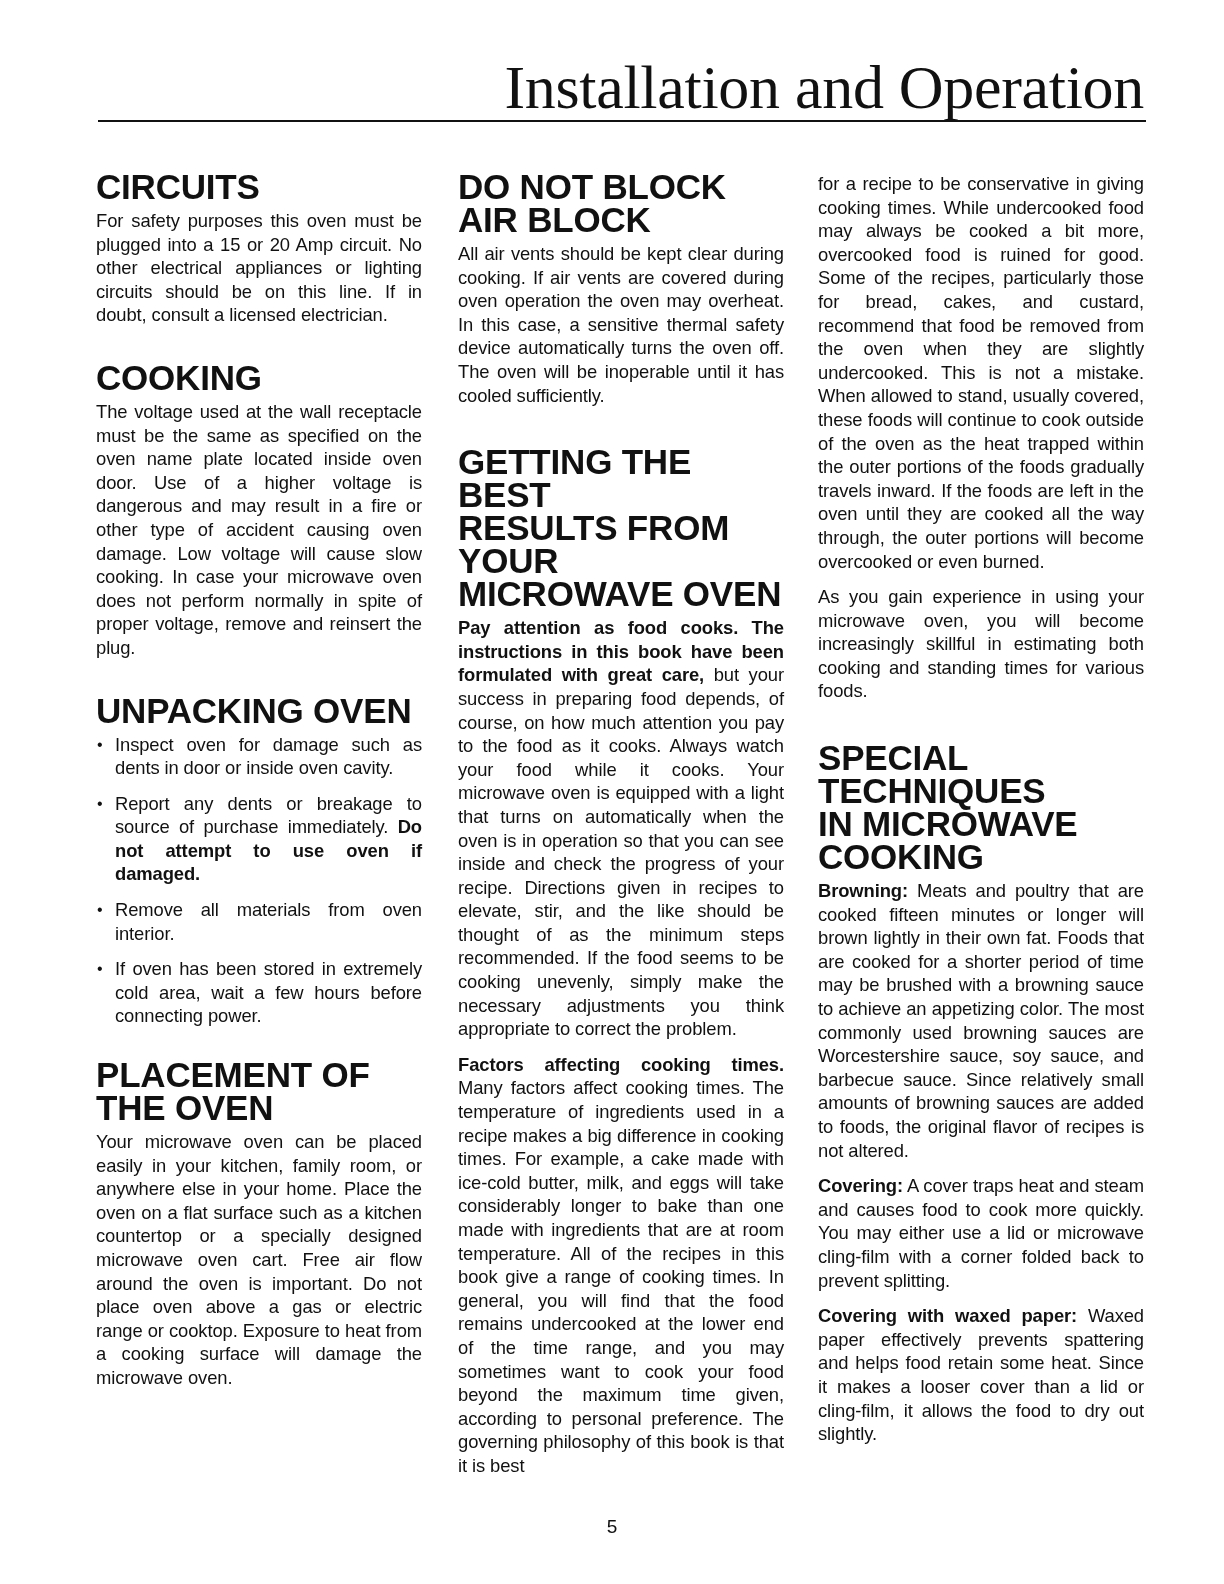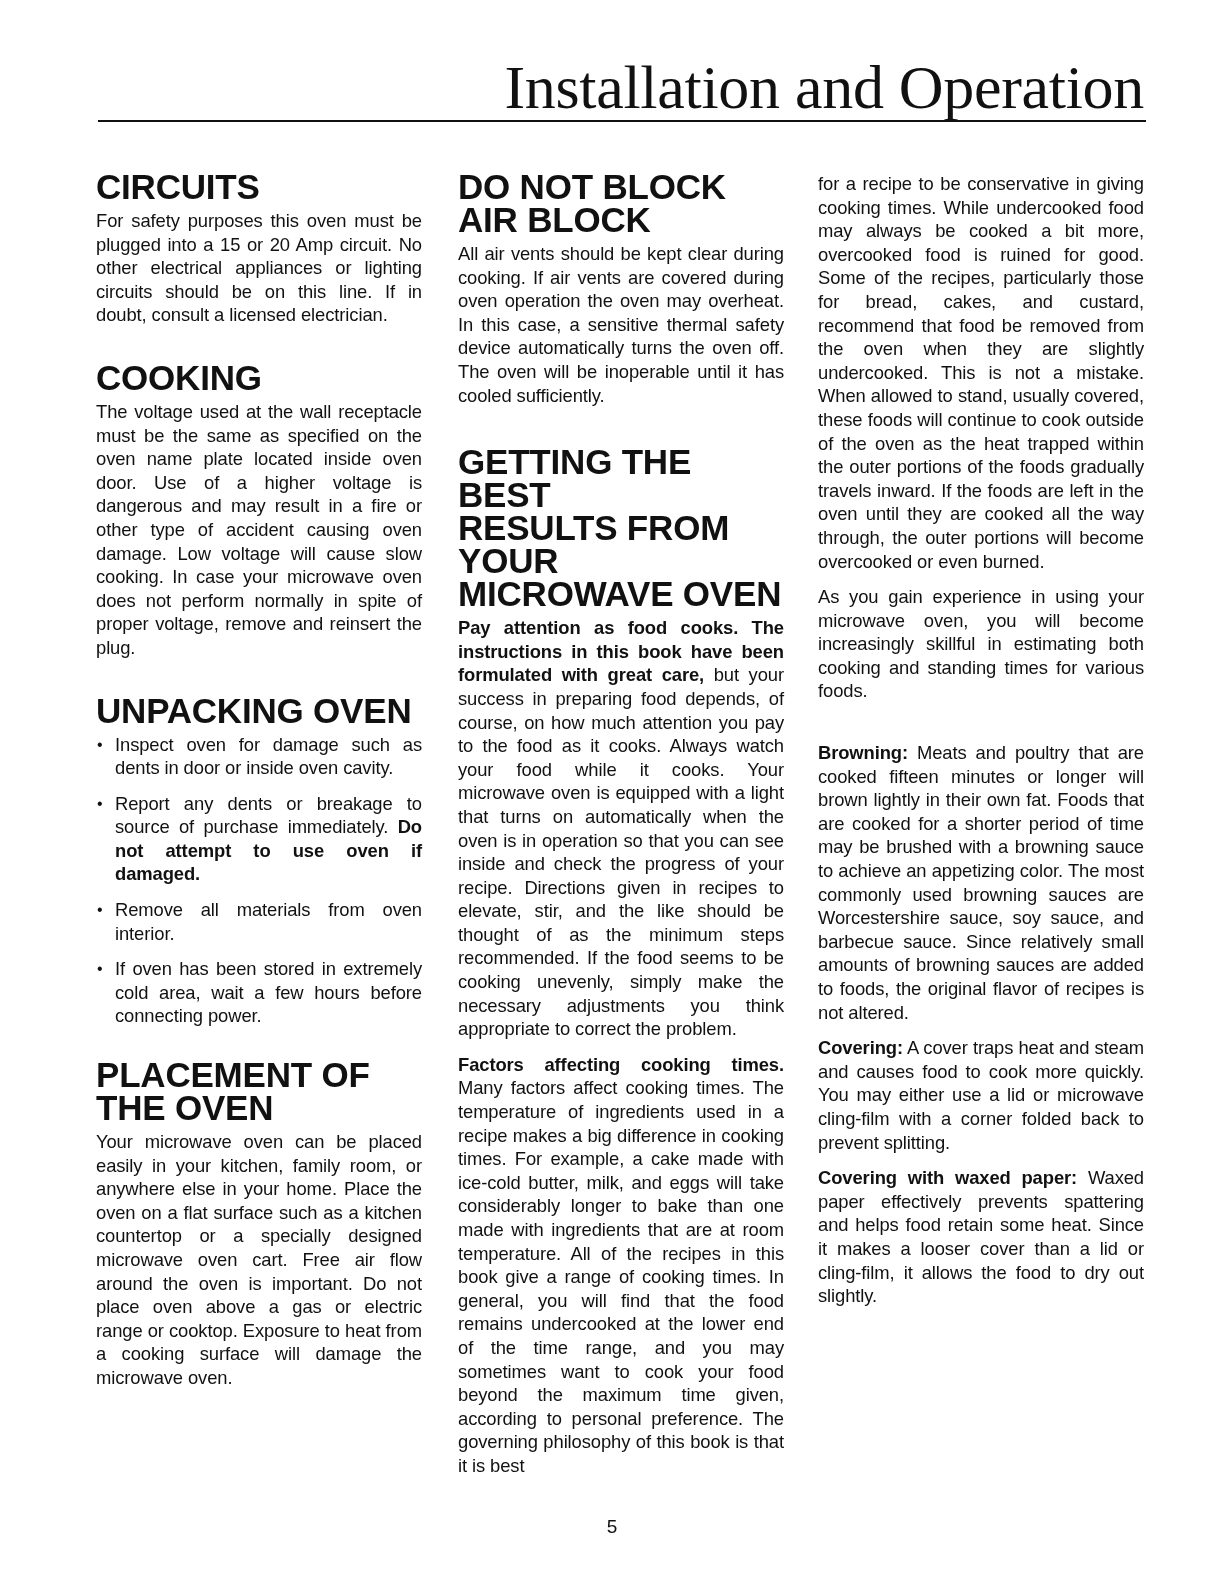--- a/index.html
+++ b/index.html
@@ -170,19 +170,24 @@
   </section>
 </div>
 
 <div class="column col-3">
   <section class="section">
     <p class="body-text">for a recipe to be conservative in giving cooking times. While undercooked food may always be cooked a bit more, overcooked food is ruined for good. Some of the recipes, particularly those for bread, cakes, and custard, recommend that food be removed from the oven when they are slightly undercooked. This is not a mistake. When allowed to stand, usually covered, these foods will continue to cook outside of the oven as the heat trapped within the outer portions of the foods gradually travels inward. If the foods are left in the oven until they are cooked all the way through, the outer portions will become overcooked or even burned.</p>
     <p class="body-text para-gap">As you gain experience in using your microwave oven, you will become increasingly skillful in estimating both cooking and standing times for various foods.</p>
   </section>
 
   <section class="section sec-special">
+    <h2 class="section-heading">
+      <span>SPECIAL TECHNIQUES</span><br>
+      <span>IN MICROWAVE</span><br>
+      <span>COOKING</span>
+    </h2>
     <p class="body-text"><span class="lead">Browning:</span><span> Meats and poultry that are cooked fifteen minutes or longer will brown lightly in their own fat. Foods that are cooked for a shorter period of time may be brushed with a browning sauce to achieve an appetizing color. The most commonly used browning sauces are Worcestershire sauce, soy sauce, and barbecue sauce. Since relatively small amounts of browning sauces are added to foods, the original flavor of recipes is not altered.</span></p>
     <p class="body-text para-gap"><span class="lead">Covering:</span><span> A cover traps heat and steam and causes food to cook more quickly. You may either use a lid or microwave cling-film with a corner folded back to prevent splitting.</span></p>
     <p class="body-text para-gap"><span class="lead">Covering with waxed paper:</span><span> Waxed paper effectively prevents spattering and helps food retain some heat. Since it makes a looser cover than a lid or cling-film, it allows the food to dry out slightly.</span></p>
   </section>
 </div>
 
 <p class="page-number">5</p>
 
 </body></html>

